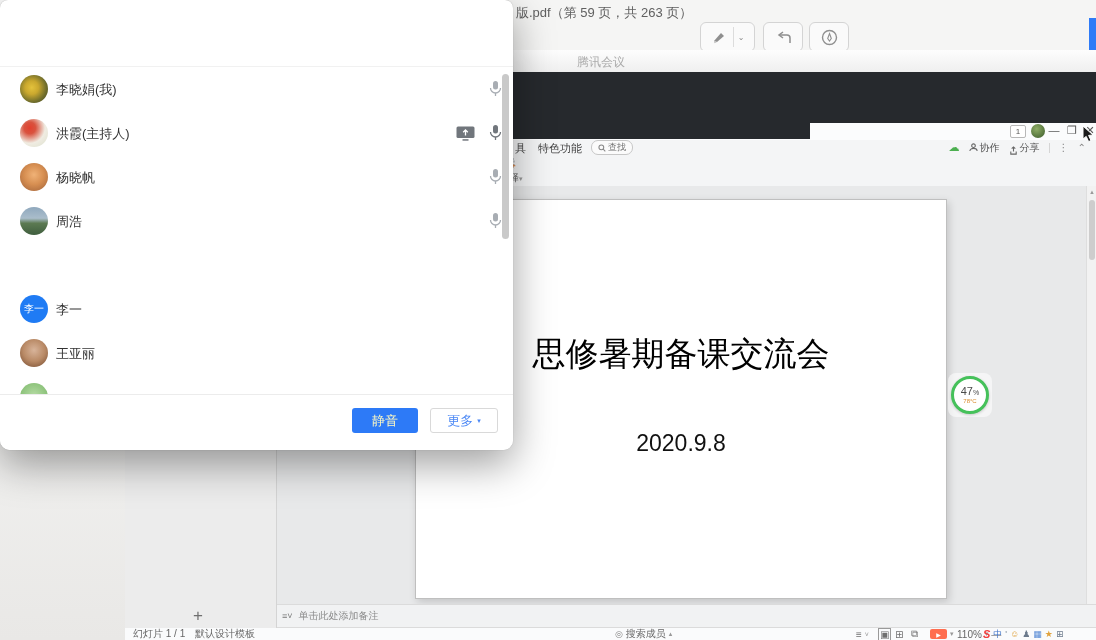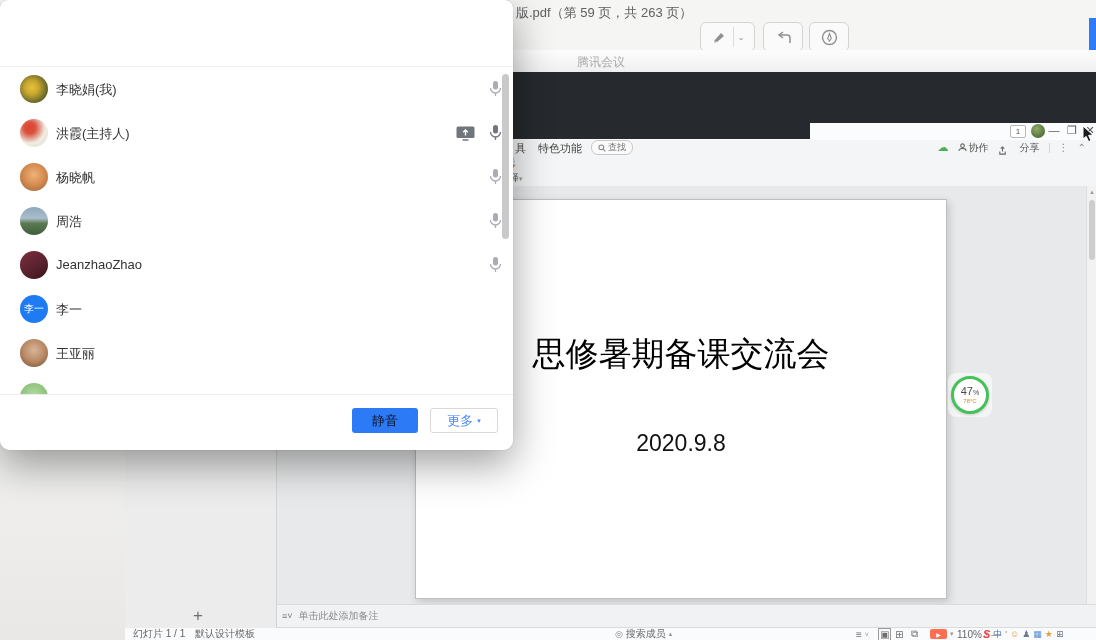--- a/index.html
+++ b/index.html
@@ -89,21 +89,21 @@
   .member-list{position:absolute;left:0;top:66px;width:513px;height:328px;border-top:1px solid #f1f1f1;overflow:hidden;}
   .mrow{position:absolute;left:0;width:562px;height:44px;}
   .avatar{position:absolute;left:20px;top:8px;width:28px;height:28px;border-radius:50%;overflow:hidden;
      color:#fff;font-size:10px;display:flex;align-items:center;justify-content:center;}
   .mname{position:absolute;left:56px;top:14px;font-size:13px;color:#333;}
   .micons{position:absolute;right:26px;top:13px;display:flex;align-items:center;gap:14px;}
   .pscroll{position:absolute;left:502px;top:74px;width:7px;height:165px;background:#c9c9c9;border-radius:4px;}
   .panel-footer{position:absolute;left:0;top:394px;width:513px;height:56px;background:#fff;border-top:1px solid #ececec;
      border-radius:0 0 10px 10px;box-sizing:border-box;}
   .btn-mute{position:absolute;left:352px;top:13px;width:66px;height:25px;background:#2d7af7;border-radius:3px;
-     color:#0f172a;font-size:13px;display:flex;align-items:center;justify-content:center;}
+     color:#fef9c3;font-size:13px;display:flex;align-items:center;justify-content:center;}
   .btn-more{position:absolute;left:430px;top:13px;width:68px;height:25px;background:#fff;border:1px solid #d9d9d9;border-radius:3px;
      box-sizing:border-box;color:#4a87f5;font-size:13px;display:flex;align-items:center;justify-content:center;gap:4px;}
 </style>
 </head>
 <body>
 
 <div class="stage">
 
   <div class="abs left-window"></div>
 
@@ -157,21 +157,21 @@
       </div>
       <div class="tab-actions">
         <span style="color:#4caf50;font-size:11px;">☁</span>
         <span style="display:flex;align-items:center;gap:2px;">
           <svg width="9" height="9" viewBox="0 0 10 10">
               <circle cx="5" cy="3" r="2" fill="none" stroke="#666" stroke-width="1.2"></circle>
               <path d="M1 9 a4 3 0 0 1 8 0" fill="none" stroke="#666" stroke-width="1.2"></path>
             </svg>
           <span>协作</span>
         </span>
-        <span style="display:flex;align-items:flex-end;gap:13px;">
+        <span style="display:flex;align-items:flex-end;gap:2px;">
           <svg width="9" height="9" viewBox="0 0 10 10">
               <path d="M2 6 V9 H8 V6" fill="none" stroke="#666" stroke-width="1.2"></path>
               <path d="M5 1 V6 M3 3 L5 1 L7 3" fill="none" stroke="#666" stroke-width="1.2"></path>
             </svg>
           <span>分享</span>
         </span>
         <span style="width:1px;height:10px;background:#d5d5d5;"></span>
         <span style="color:#888;">⋮</span>
         <span style="color:#888;">⌃</span>
       </div>
@@ -391,36 +391,20 @@
               <path d="M1.5 8a5 5 0 0 0 10 0" fill="none" stroke="#a8adb3" stroke-width="1.3"></path>
               <line x1="6.5" y1="13" x2="6.5" y2="16" stroke="#a8adb3" stroke-width="1.3"></line>
             </svg>
             <svg width="20" height="15" viewBox="0 0 20 15">
               <rect x="0.5" y="2" width="13" height="11" rx="2" fill="#a8adb3"></rect>
               <path d="M14 6 L19 3 V12 L14 9 Z" fill="#a8adb3"></path>
               <line x1="19" y1="0.5" x2="1" y2="14.5" stroke="#e87070" stroke-width="1.7"></line>
             </svg>
           </div>
         </div>
-        <div class="mrow" style="top: 176px;">
-          <div class="avatar" style="background:linear-gradient(145deg, #7d2f3e 0%, #56202c 60%, #38121a 100%)"></div>
-          <div class="mname">JeanzhaoZhao</div>
-          <div class="micons">
-            <svg width="13" height="18" viewBox="0 0 13 18">
-              <rect x="4" y="1" width="5" height="8.5" rx="2.5" fill="#a8adb3"></rect>
-              <path d="M1.5 8a5 5 0 0 0 10 0" fill="none" stroke="#a8adb3" stroke-width="1.3"></path>
-              <line x1="6.5" y1="13" x2="6.5" y2="16" stroke="#a8adb3" stroke-width="1.3"></line>
-            </svg>
-            <svg width="20" height="15" viewBox="0 0 20 15">
-              <rect x="0.5" y="2" width="13" height="11" rx="2" fill="#a8adb3"></rect>
-              <path d="M14 6 L19 3 V12 L14 9 Z" fill="#a8adb3"></path>
-              <line x1="19" y1="0.5" x2="1" y2="14.5" stroke="#e87070" stroke-width="1.7"></line>
-            </svg>
-          </div>
-        </div>
         <div class="mrow" style="top: 220px;">
           <div class="avatar" style="background:#1f7bf4">李一</div>
           <div class="mname">李一</div>
           <div class="micons">
             <svg width="13" height="18" viewBox="0 0 13 18">
               <rect x="4" y="1" width="5" height="8.5" rx="2.5" fill="#a8adb3"></rect>
               <path d="M1.5 8a5 5 0 0 0 10 0" fill="none" stroke="#a8adb3" stroke-width="1.3"></path>
               <line x1="6.5" y1="13" x2="6.5" y2="16" stroke="#a8adb3" stroke-width="1.3"></line>
             </svg>
           </div>

